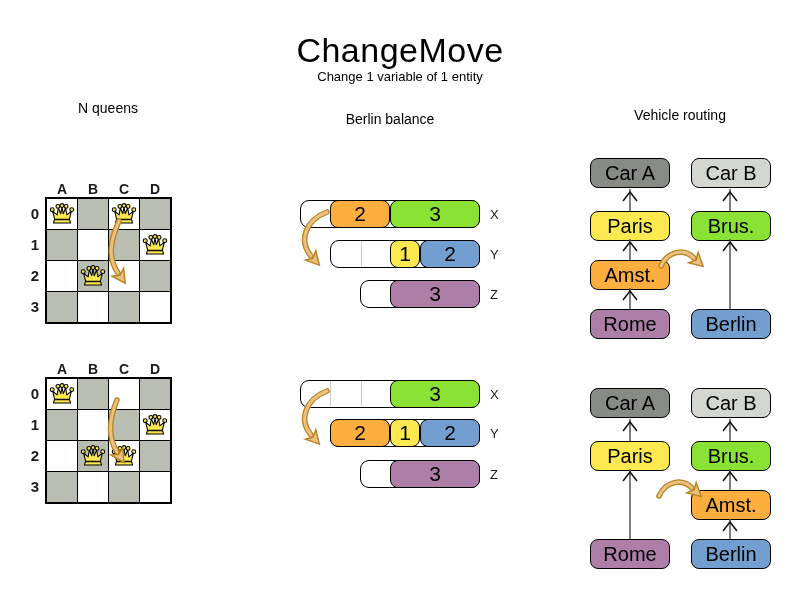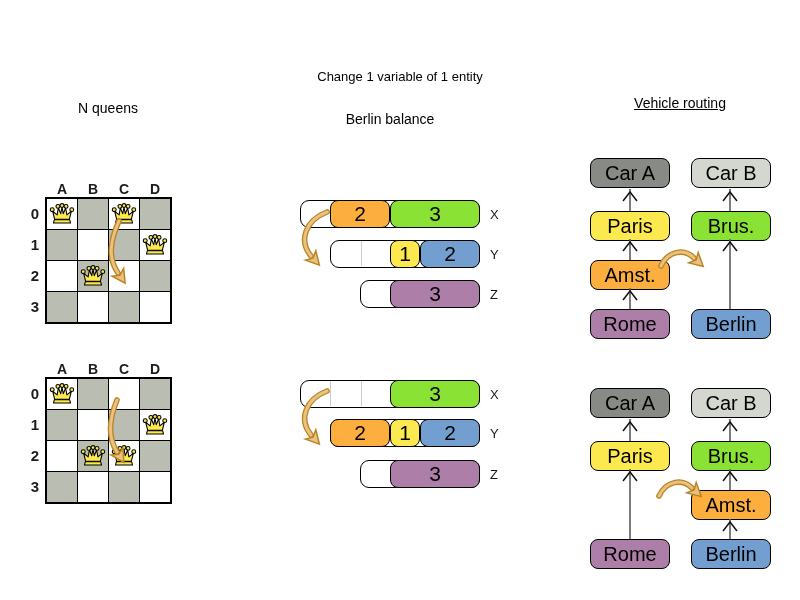--- a/index.html
+++ b/index.html
@@ -5,21 +5,21 @@
   html,body{margin:0;padding:0;background:#fff;}
   .canvas{position:relative;width:800px;height:600px;background:#ffffff;overflow:hidden;
           font-family:"Liberation Sans","DejaVu Sans",sans-serif;color:#000;}
 
   .title{position:absolute;left:0;top:31px;width:100%;text-align:center;font-size:34px;letter-spacing:.5px;}
   .subtitle{position:absolute;left:0;top:69px;width:100%;text-align:center;font-size:13px;}
 
   .colhead{position:absolute;font-size:14px;text-align:center;}
   .head-nq{left:28px;top:100px;width:160px;}
   .head-cb{left:310px;top:111px;width:160px;}
-  .head-vr{left:592px;top:94px;width:176px;line-height:18px;text-decoration:underline;}
+  .head-vr{left:592px;top:106px;width:176px;line-height:18px;}
 
   
   .board{position:absolute;display:grid;grid-template-columns:repeat(4,30px);grid-template-rows:repeat(4,30px);
          gap:1px;background:#000;border:2px solid #000;}
   .cell{background:#fff;display:flex;align-items:center;justify-content:center;}
   .cell.dark{background:#b9bdb2;}
   .clabels{position:absolute;display:flex;gap:1px;}
   .clabels span{width:30px;text-align:center;font-size:14px;font-weight:bold;color:#1b1b1b;}
   .rlabels{position:absolute;display:flex;flex-direction:column;gap:1px;}
   .rlabels span{height:30px;line-height:30px;width:16px;text-align:center;font-size:15px;font-weight:bold;color:#1b1b1b;}
@@ -55,20 +55,21 @@
       <circle cx="21" cy="4" r="2.4" fill="#fce94f"></circle>
       <circle cx="28" cy="8" r="2.4" fill="#fce94f"></circle>
       <path d="M7,20 L4.5,10 L10,14.5 L11.5,6 L14.5,13 L16,5 L17.5,13 L20.5,6 L22,14.5 L27.5,10 L25,20 Z" fill="#fce94f"></path>
       <path d="M6.5,20.5 L25.5,20.5 L26.5,24.5 L5.5,24.5 Z" fill="#fce94f"></path>
     </g>
   </defs>
 </svg>
 
 <div class="canvas">
 
+  <div class="title">ChangeMove</div>
   <div class="subtitle">Change 1 variable of 1 entity</div>
 
   <div class="colhead head-nq">N queens</div>
   <div class="colhead head-cb">Berlin balance</div>
   <div class="colhead head-vr">
     <div>Vehicle routing</div>
   </div>
 
   <div class="clabels" style="left:47px;top:181px;">
     <span>A</span>

